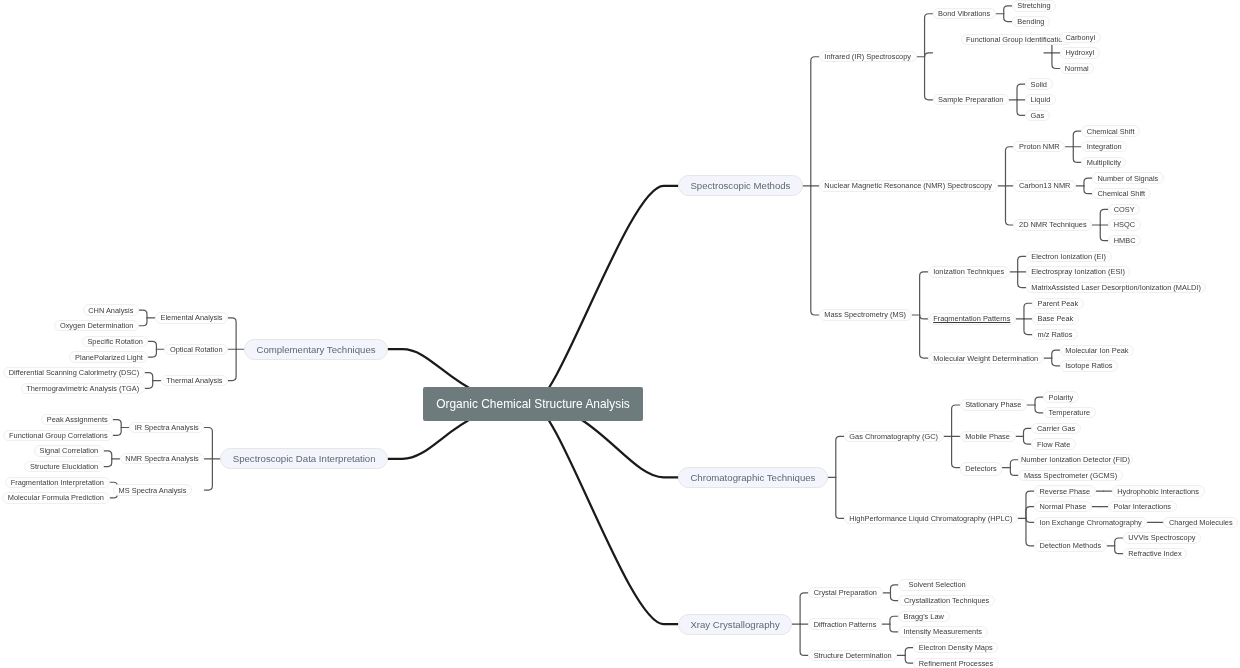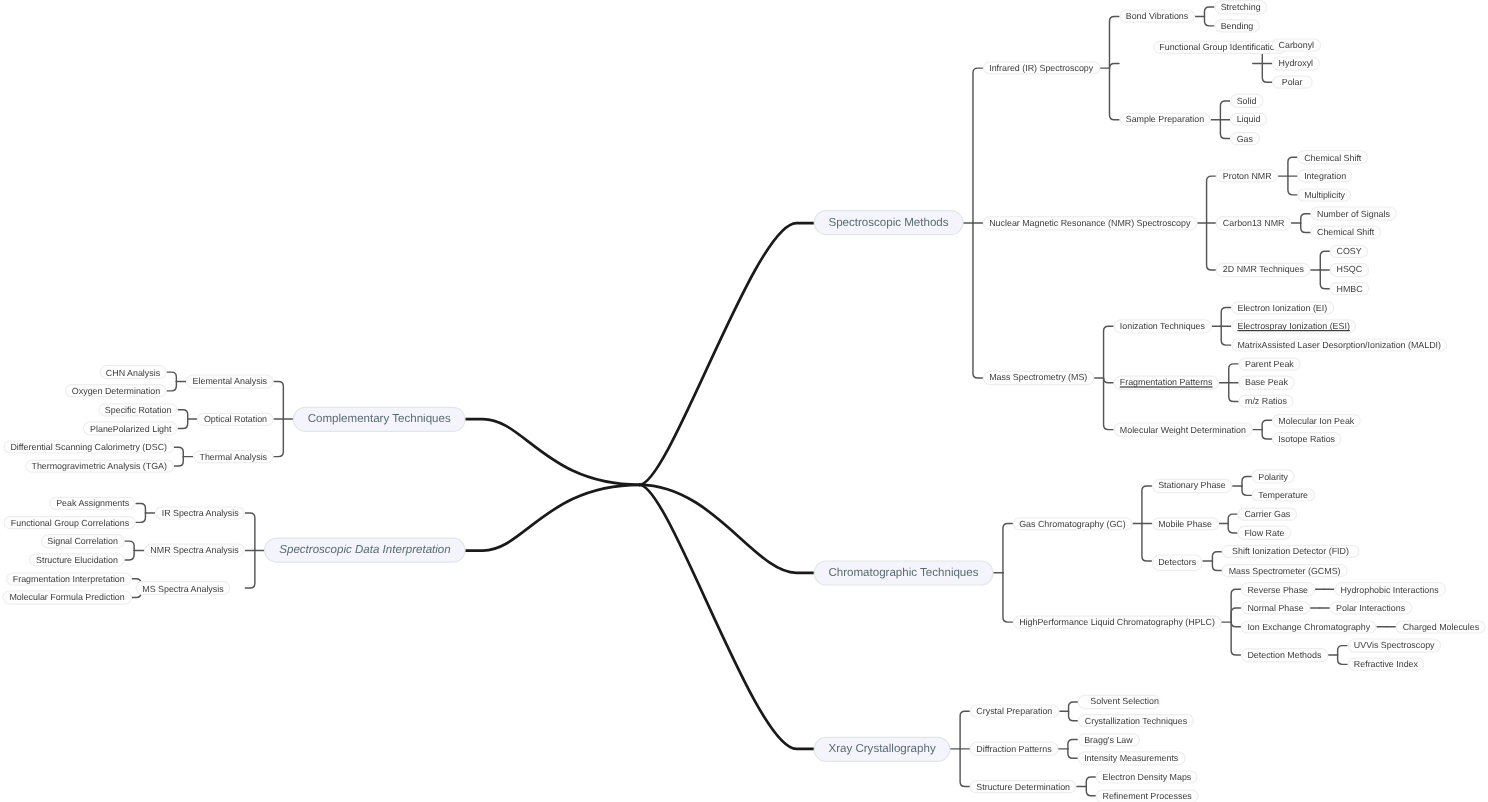--- a/index.html
+++ b/index.html
@@ -139,20 +139,23 @@
       <path d="M 212.39000000000001 458.7749999999998 L 212.39000000000001 486.07499999999976 Q 212.39000000000001 490.07499999999976 208.39000000000001 490.07499999999976 L 204.44 490.07499999999976" fill="none" stroke="#555555" stroke-width="1.2" stroke-linecap="round"></path>
       <path d="M 125.46 490.07499999999976 L 117.50999999999999 490.07499999999976" fill="none" stroke="#555555" stroke-width="1.2" stroke-linecap="round"></path>
       <path d="M 117.50999999999999 490.07499999999976 L 117.50999999999999 486.2499999999998 Q 117.50999999999999 482.2499999999998 113.50999999999999 482.2499999999998 L 109.55999999999999 482.2499999999998" fill="none" stroke="#555555" stroke-width="1.2" stroke-linecap="round"></path>
       <path d="M 117.50999999999999 490.07499999999976 L 117.50999999999999 493.89999999999975 Q 117.50999999999999 497.89999999999975 113.50999999999999 497.89999999999975 L 109.55999999999999 497.89999999999975" fill="none" stroke="#555555" stroke-width="1.2" stroke-linecap="round"></path>
       <path d="M 533 404 C 557.92 404 629.20 185.87499999999997 663.60 185.87499999999997 L 678 185.87499999999997" fill="none" stroke="#1A1A1A" stroke-width="2.25" stroke-linecap="round"></path>
       <path d="M 533 404 C 594.03 404 629.20 477.3562499999997 663.60 477.3562499999997 L 678 477.3562499999997" fill="none" stroke="#1A1A1A" stroke-width="2.25" stroke-linecap="round"></path>
       <path d="M 533 404 C 557.73 404 629.20 624.0749999999996 663.60 624.0749999999996 L 678 624.0749999999996" fill="none" stroke="#1A1A1A" stroke-width="2.25" stroke-linecap="round"></path>
       <path d="M 533 404 C 455.41 404 436.80 349.22499999999997 402.40 349.22499999999997 L 388 349.22499999999997" fill="none" stroke="#1A1A1A" stroke-width="2.25" stroke-linecap="round"></path>
       <path d="M 533 404 C 455.41 404 436.80 458.7749999999998 402.40 458.7749999999998 L 388 458.7749999999998" fill="none" stroke="#1A1A1A" stroke-width="2.25" stroke-linecap="round"></path>
     </svg>
+  <div id="root-node" class="node n-root" style="left: 423px; top: 387.4px; width: 220px; height: 33.2px;">
+    <span>Organic Chemical Structure Analysis</span>
+  </div>
 <div class="node n-b1" style="left: 678px; top: 175.37px; width: 124.85px; height: 21px;">
       <span>Spectroscopic Methods</span>
     </div>
     <div class="node n-b2" style="left: 818.75px; top: 51.06px; width: 97.87px; height: 11.4px;">
       <span>Infrared (IR) Spectroscopy</span>
     </div>
     <div class="node n-b2" style="left: 932.52px; top: 8.03px; width: 63.25px; height: 11.4px;">
       <span>Bond Vibrations</span>
     </div>
     <div class="node n-b2" style="left: 1011.67px; top: 0.2px; width: 44.48px; height: 11.4px;">
@@ -164,21 +167,21 @@
     <div class="node n-b2" style="left: 932.52px; top: 34px; width: 111.45px; height: 11.4px; margin-left: 28px;">
       <span>Functional Group Identification</span>
     </div>
     <div class="node n-b2" style="left: 1059.87px; top: 31.5px; width: 40.78px; height: 11.4px;">
       <span>Carbonyl</span>
     </div>
     <div class="node n-b2" style="left: 1059.87px; top: 47.15px; width: 39.95px; height: 11.4px;">
       <span>Hydroxyl</span>
     </div>
     <div class="node n-b2" style="left: 1059.87px; top: 62.8px; width: 33.81px; height: 11.4px;">
-      <span>Polar</span>
+      <span>Normal</span>
     </div>
     <div class="node n-b2" style="left: 932.52px; top: 94.1px; width: 76.53px; height: 11.4px;">
       <span>Sample Preparation</span>
     </div>
     <div class="node n-b2" style="left: 1024.95px; top: 78.45px; width: 27.64px; height: 11.4px;">
       <span>Solid</span>
     </div>
     <div class="node n-b2" style="left: 1024.95px; top: 94.1px; width: 30.93px; height: 11.4px;">
       <span>Liquid</span>
     </div>
@@ -223,21 +226,21 @@
     </div>
     <div class="node n-b2" style="left: 818.75px; top: 309.29px; width: 92.93px; height: 11.4px;">
       <span>Mass Spectrometry (MS)</span>
     </div>
     <div class="node n-b2" style="left: 927.58px; top: 266.25px; width: 82.15px; height: 11.4px;">
       <span>Ionization Techniques</span>
     </div>
     <div class="node n-b2" style="left: 1025.63px; top: 250.6px; width: 85.97px; height: 11.4px;">
       <span>Electron Ionization (EI)</span>
     </div>
-    <div class="node n-b2" style="left: 1025.63px; top: 266.25px; width: 104.86px; height: 11.4px; text-decoration: underline;">
+    <div class="node n-b2" style="left: 1025.63px; top: 266.25px; width: 104.86px; height: 11.4px;">
       <span>Electrospray Ionization (ESI)</span>
     </div>
     <div class="node n-b2" style="left: 1025.63px; top: 281.9px; width: 180.84px; height: 11.4px;">
       <span>MatrixAssisted Laser Desorption/Ionization (MALDI)</span>
     </div>
     <div class="node n-b2" style="left: 927.58px; top: 313.2px; width: 88.43px; height: 11.4px; text-decoration: underline;">
       <span>Fragmentation Patterns</span>
     </div>
     <div class="node n-b2" style="left: 1031.91px; top: 297.55px; width: 51.89px; height: 11.4px;">
       <span>Parent Peak</span>
@@ -278,21 +281,21 @@
     <div class="node n-b2" style="left: 1031.43px; top: 422.75px; width: 49.4px; height: 11.4px;">
       <span>Carrier Gas</span>
     </div>
     <div class="node n-b2" style="left: 1031.43px; top: 438.4px; width: 44.48px; height: 11.4px;">
       <span>Flow Rate</span>
     </div>
     <div class="node n-b2" style="left: 959.55px; top: 461.87px; width: 42.84px; height: 14px;">
       <span>Detectors</span>
     </div>
     <div class="node n-b2" style="left: 1018.29px; top: 454.05px; width: 114.29px; height: 11.4px;">
-      <span>Shift Ionization Detector (FID)</span>
+      <span>Number Ionization Detector (FID)</span>
     </div>
     <div class="node n-b2" style="left: 1018.29px; top: 469.7px; width: 104.43px; height: 11.4px;">
       <span>Mass Spectrometer (GCMS)</span>
     </div>
     <div class="node n-b2" style="left: 843.73px; top: 512.74px; width: 174.28px; height: 11.4px;">
       <span>HighPerformance Liquid Chromatography (HPLC)</span>
     </div>
     <div class="node n-b2" style="left: 1033.91px; top: 485.35px; width: 61.73px; height: 11.4px;">
       <span>Reverse Phase</span>
     </div>
@@ -373,21 +376,21 @@
     </div>
     <div class="node n-b2" style="left: 160.68px; top: 374.82px; width: 67.48px; height: 11.4px;">
       <span>Thermal Analysis</span>
     </div>
     <div class="node n-b2" style="left: 3.1px; top: 367px; width: 141.68px; height: 11.4px;">
       <span>Differential Scanning Calorimetry (DSC)</span>
     </div>
     <div class="node n-b2" style="left: 20.64px; top: 382.65px; width: 124.14px; height: 11.4px;">
       <span>Thermogravimetric Analysis (TGA)</span>
     </div>
-    <div class="node n-b1" style="left: 220.34px; top: 448.27px; width: 167.66px; height: 21px; font-style: italic;">
+    <div class="node n-b1" style="left: 220.34px; top: 448.27px; width: 167.66px; height: 21px;">
       <span>Spectroscopic Data Interpretation</span>
     </div>
     <div class="node n-b2" style="left: 129.15px; top: 421.77px; width: 75.29px; height: 11.4px;">
       <span>IR Spectra Analysis</span>
     </div>
     <div class="node n-b2" style="left: 41.24px; top: 413.95px; width: 72.01px; height: 11.4px;">
       <span>Peak Assignments</span>
     </div>
     <div class="node n-b2" style="left: 3.46px; top: 429.6px; width: 109.79px; height: 11.4px;">
       <span>Functional Group Correlations</span>

